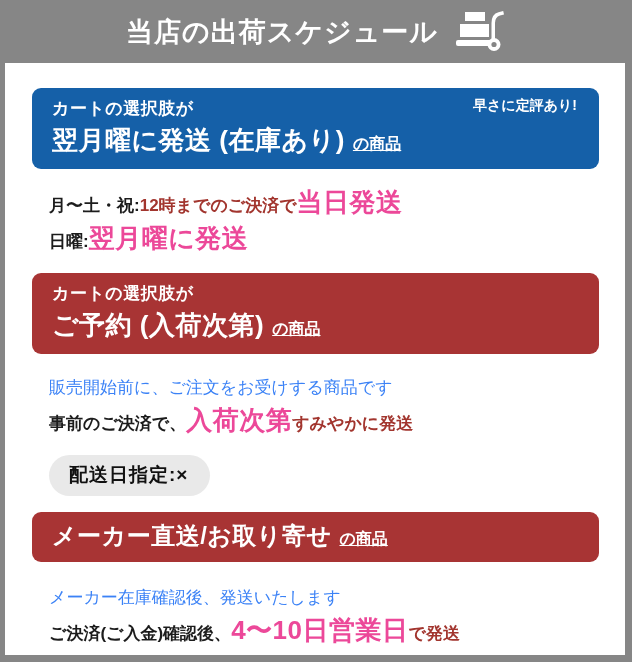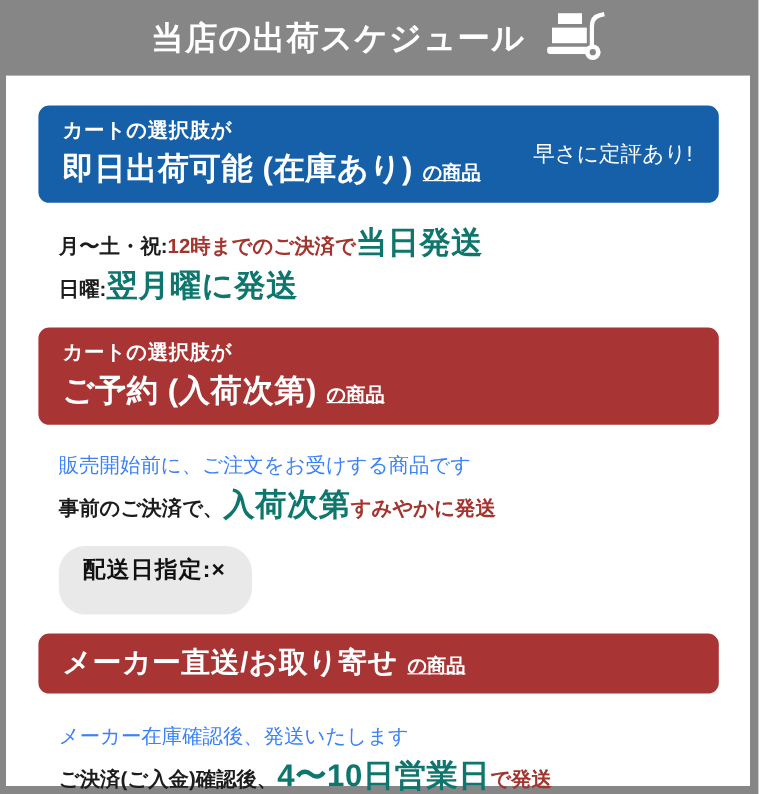--- a/index.html
+++ b/index.html
@@ -14,40 +14,40 @@
   }
   .title {
     color:#ffffff; font-size:27px; font-weight:bold; letter-spacing:1px;
   }
   .panel {
     position:absolute; left:5px; right:7px; top:63px; bottom:7px;
     background:#ffffff; padding:25px 26px 10px 27px;
   }
   .banner {
     border-radius:9px; color:#ffffff;
-    display:flex; align-items:center; justify-content:space-between;
+    display:flex; justify-content:space-between;
     padding:9px 20px 11px 20px;
   }
   .banner.blue { background:#1560a8; }
   .banner.red  { background:#a83434; }
   .banner .line1 { font-size:17px; font-weight:bold; margin-bottom:3px; letter-spacing:0.5px; }
   .banner .big   { font-size:26px; font-weight:bold; letter-spacing:0.5px; }
   .banner .suffix{ font-size:16px; font-weight:bold; margin-left:8px;text-decoration:underline; }
-  .banner .note  { font-size:18px; font-weight:normal; padding-right:2px; white-space:nowrap; }
+  .banner .note  { font-size:14px; font-weight:bold; padding-right:2px; white-space:nowrap; }
   .banner.single { padding:8px 20px 10px 20px; }
   .banner.single .big { font-size:24px; }
   .bodyblock { margin:17px 0 15px 17px; }
   .row { font-size:17px; color:#222222; line-height:33px; }
   .row .lbl   { font-weight:bold; color:#1c1c1c; }
   .row .plain { font-weight:normal; color:#3b82f6; }
   .row .redsm { font-weight:bold; color:#a2352e; }
-  .row .redbig{ font-weight:bold; color:#0f766e; font-size:26px; letter-spacing:0.5px; }
+  .row .redbig{ font-weight:bold; color:#ec4899; font-size:26px; letter-spacing:0.5px; }
   .pill {
     display:inline-block; background:#e9e9e9; border-radius:22px;
-    padding:7px 22px 24px 20px; font-size:19px; font-weight:bold; color:#111111;
+    padding:7px 22px 8px 20px; font-size:19px; font-weight:bold; color:#111111;
     margin:7px 0 0 17px; letter-spacing:1px;
   }
   .sec { margin-bottom:0; }
   .sec + .sec { margin-top:0; }
 </style>
 </head>
 <body>
 
 <div class="frame">
 
@@ -65,21 +65,21 @@
     </span>
   </div>
 
   <div class="panel">
 
     <div class="sec">
       <div class="banner blue">
         <div>
           <div class="line1">カートの選択肢が</div>
           <div>
-            <span class="big">即日出荷可能 (在庫あり)</span><span class="suffix">の商品</span>
+            <span class="big">翌月曜に発送 (在庫あり)</span><span class="suffix">の商品</span>
           </div>
         </div>
         <div class="note">早さに定評あり!</div>
       </div>
       <div class="bodyblock">
         <div class="row">
           <span class="lbl">月〜土・祝:</span><span class="redsm">12時までのご決済で</span><span class="redbig">当日発送</span>
         </div>
         <div class="row">
           <span class="lbl">日曜:</span><span class="redbig">翌月曜に発送</span>

